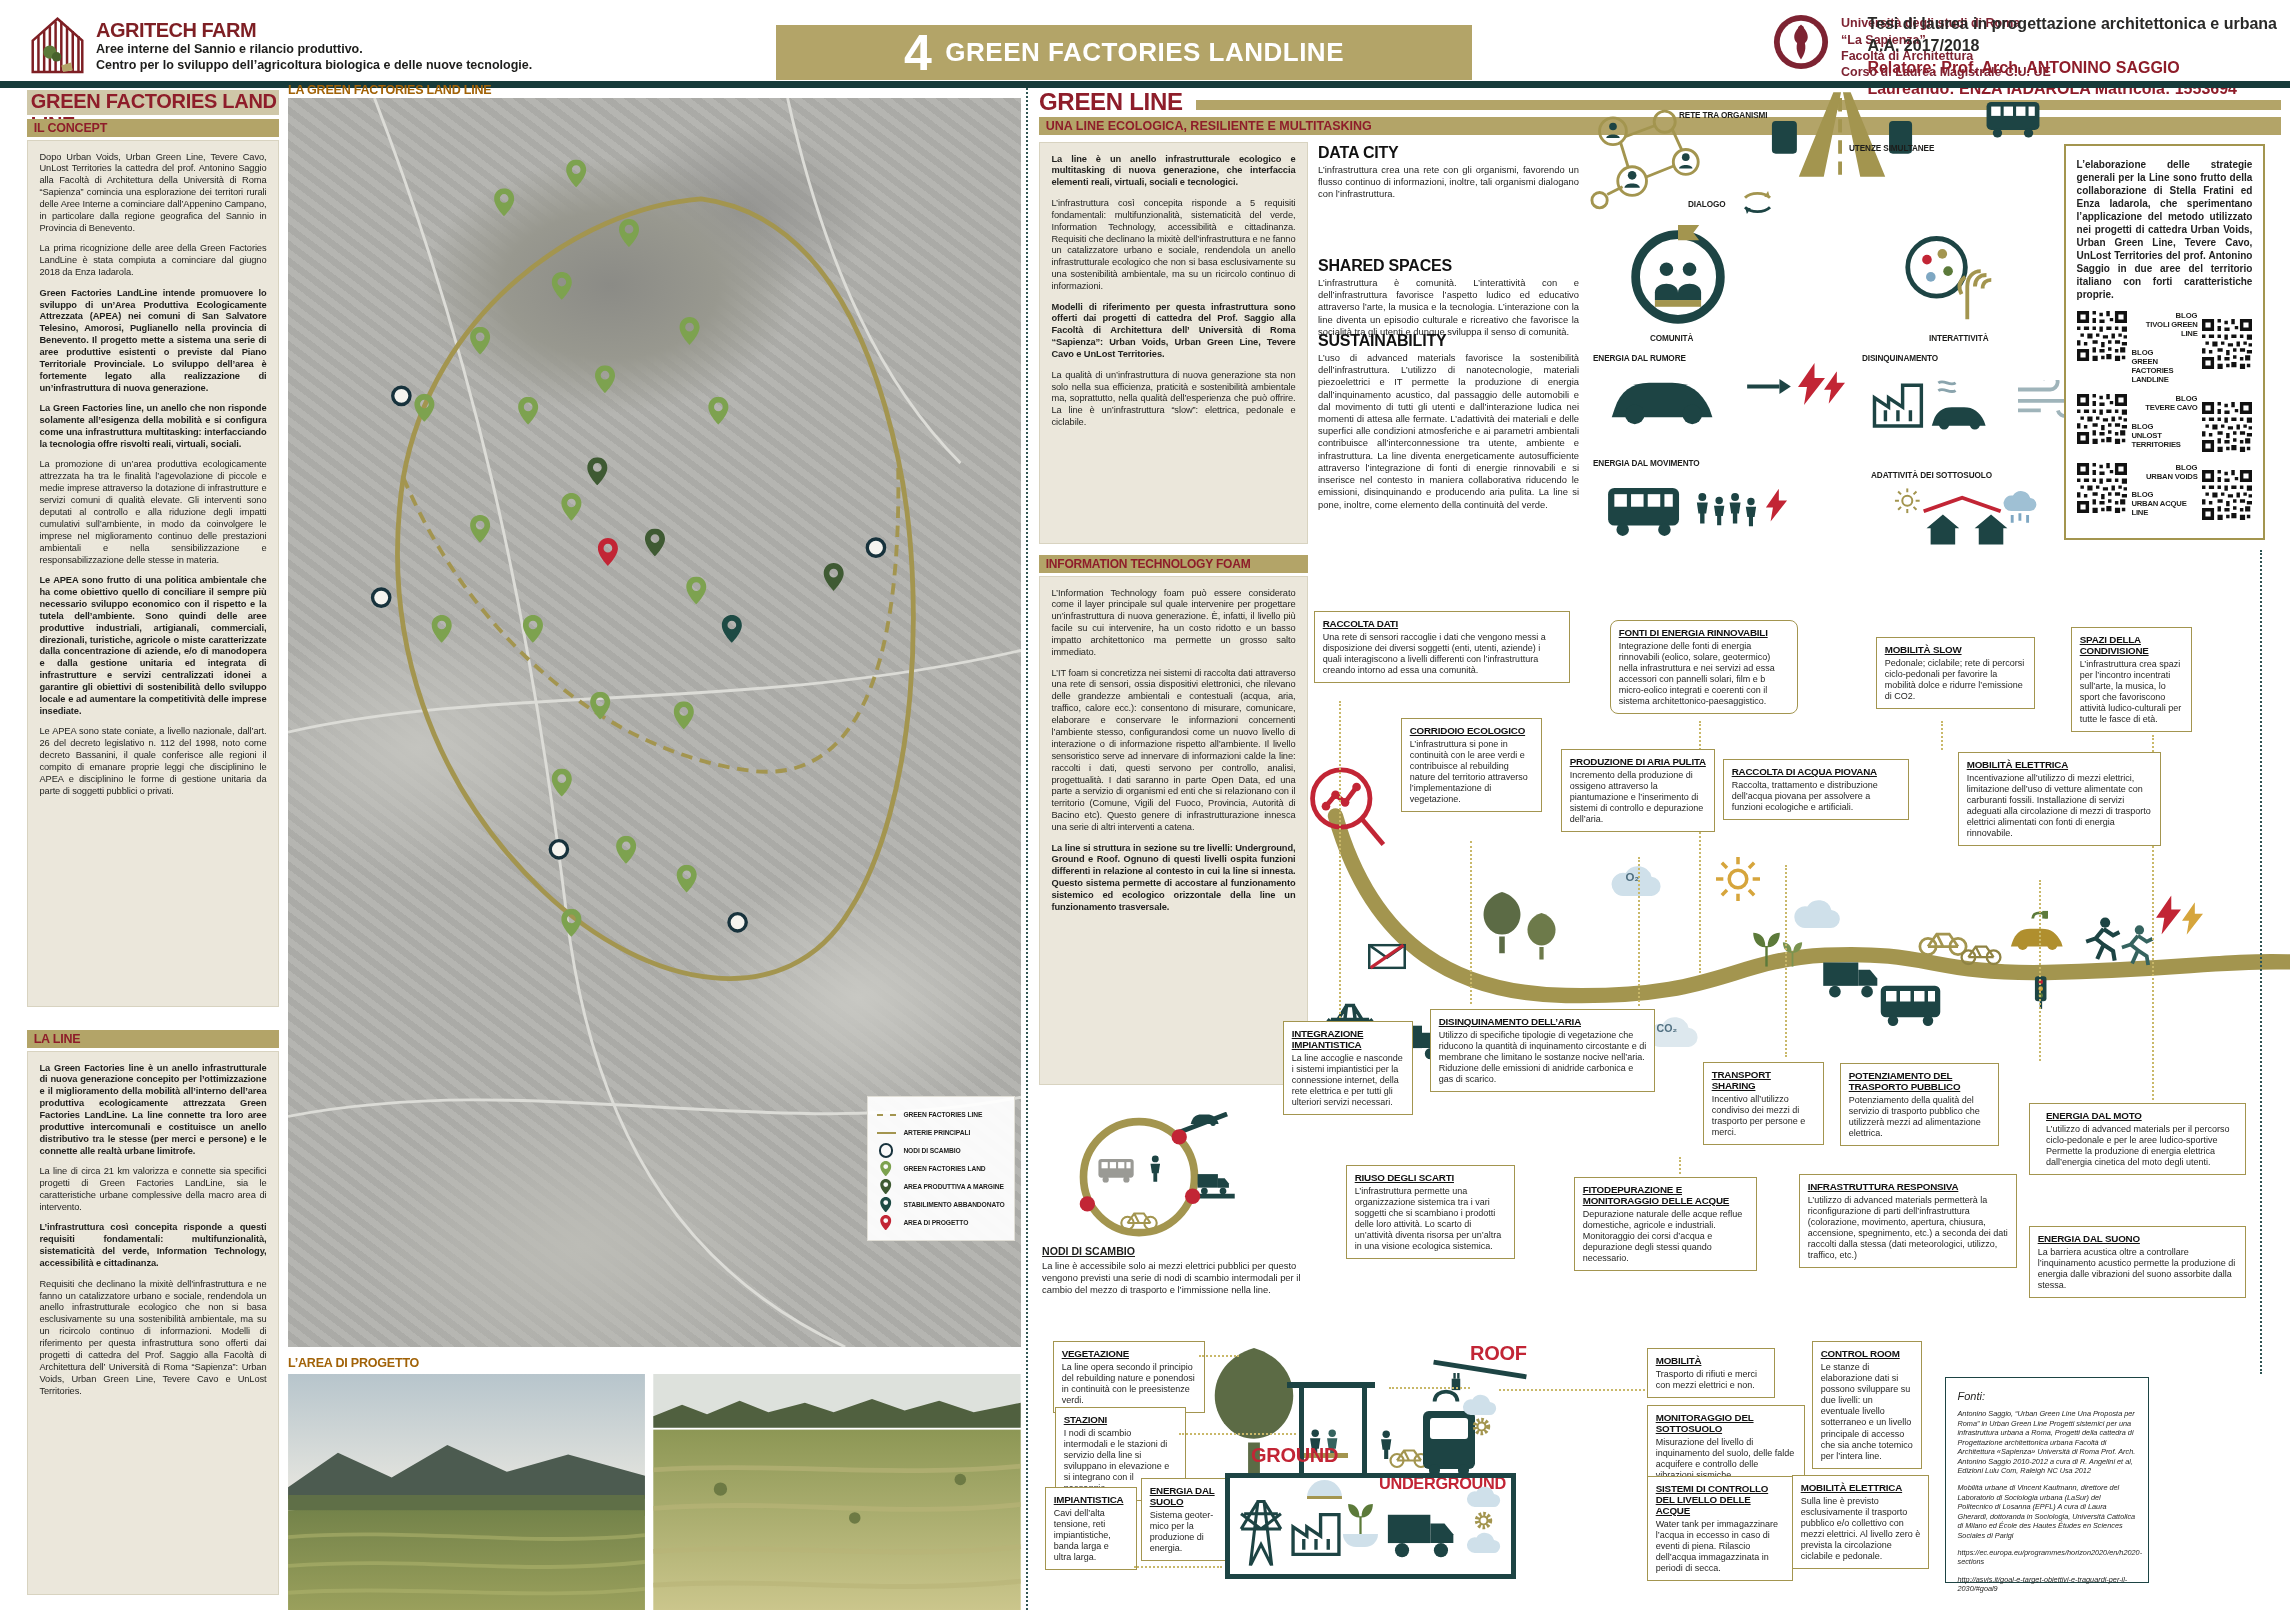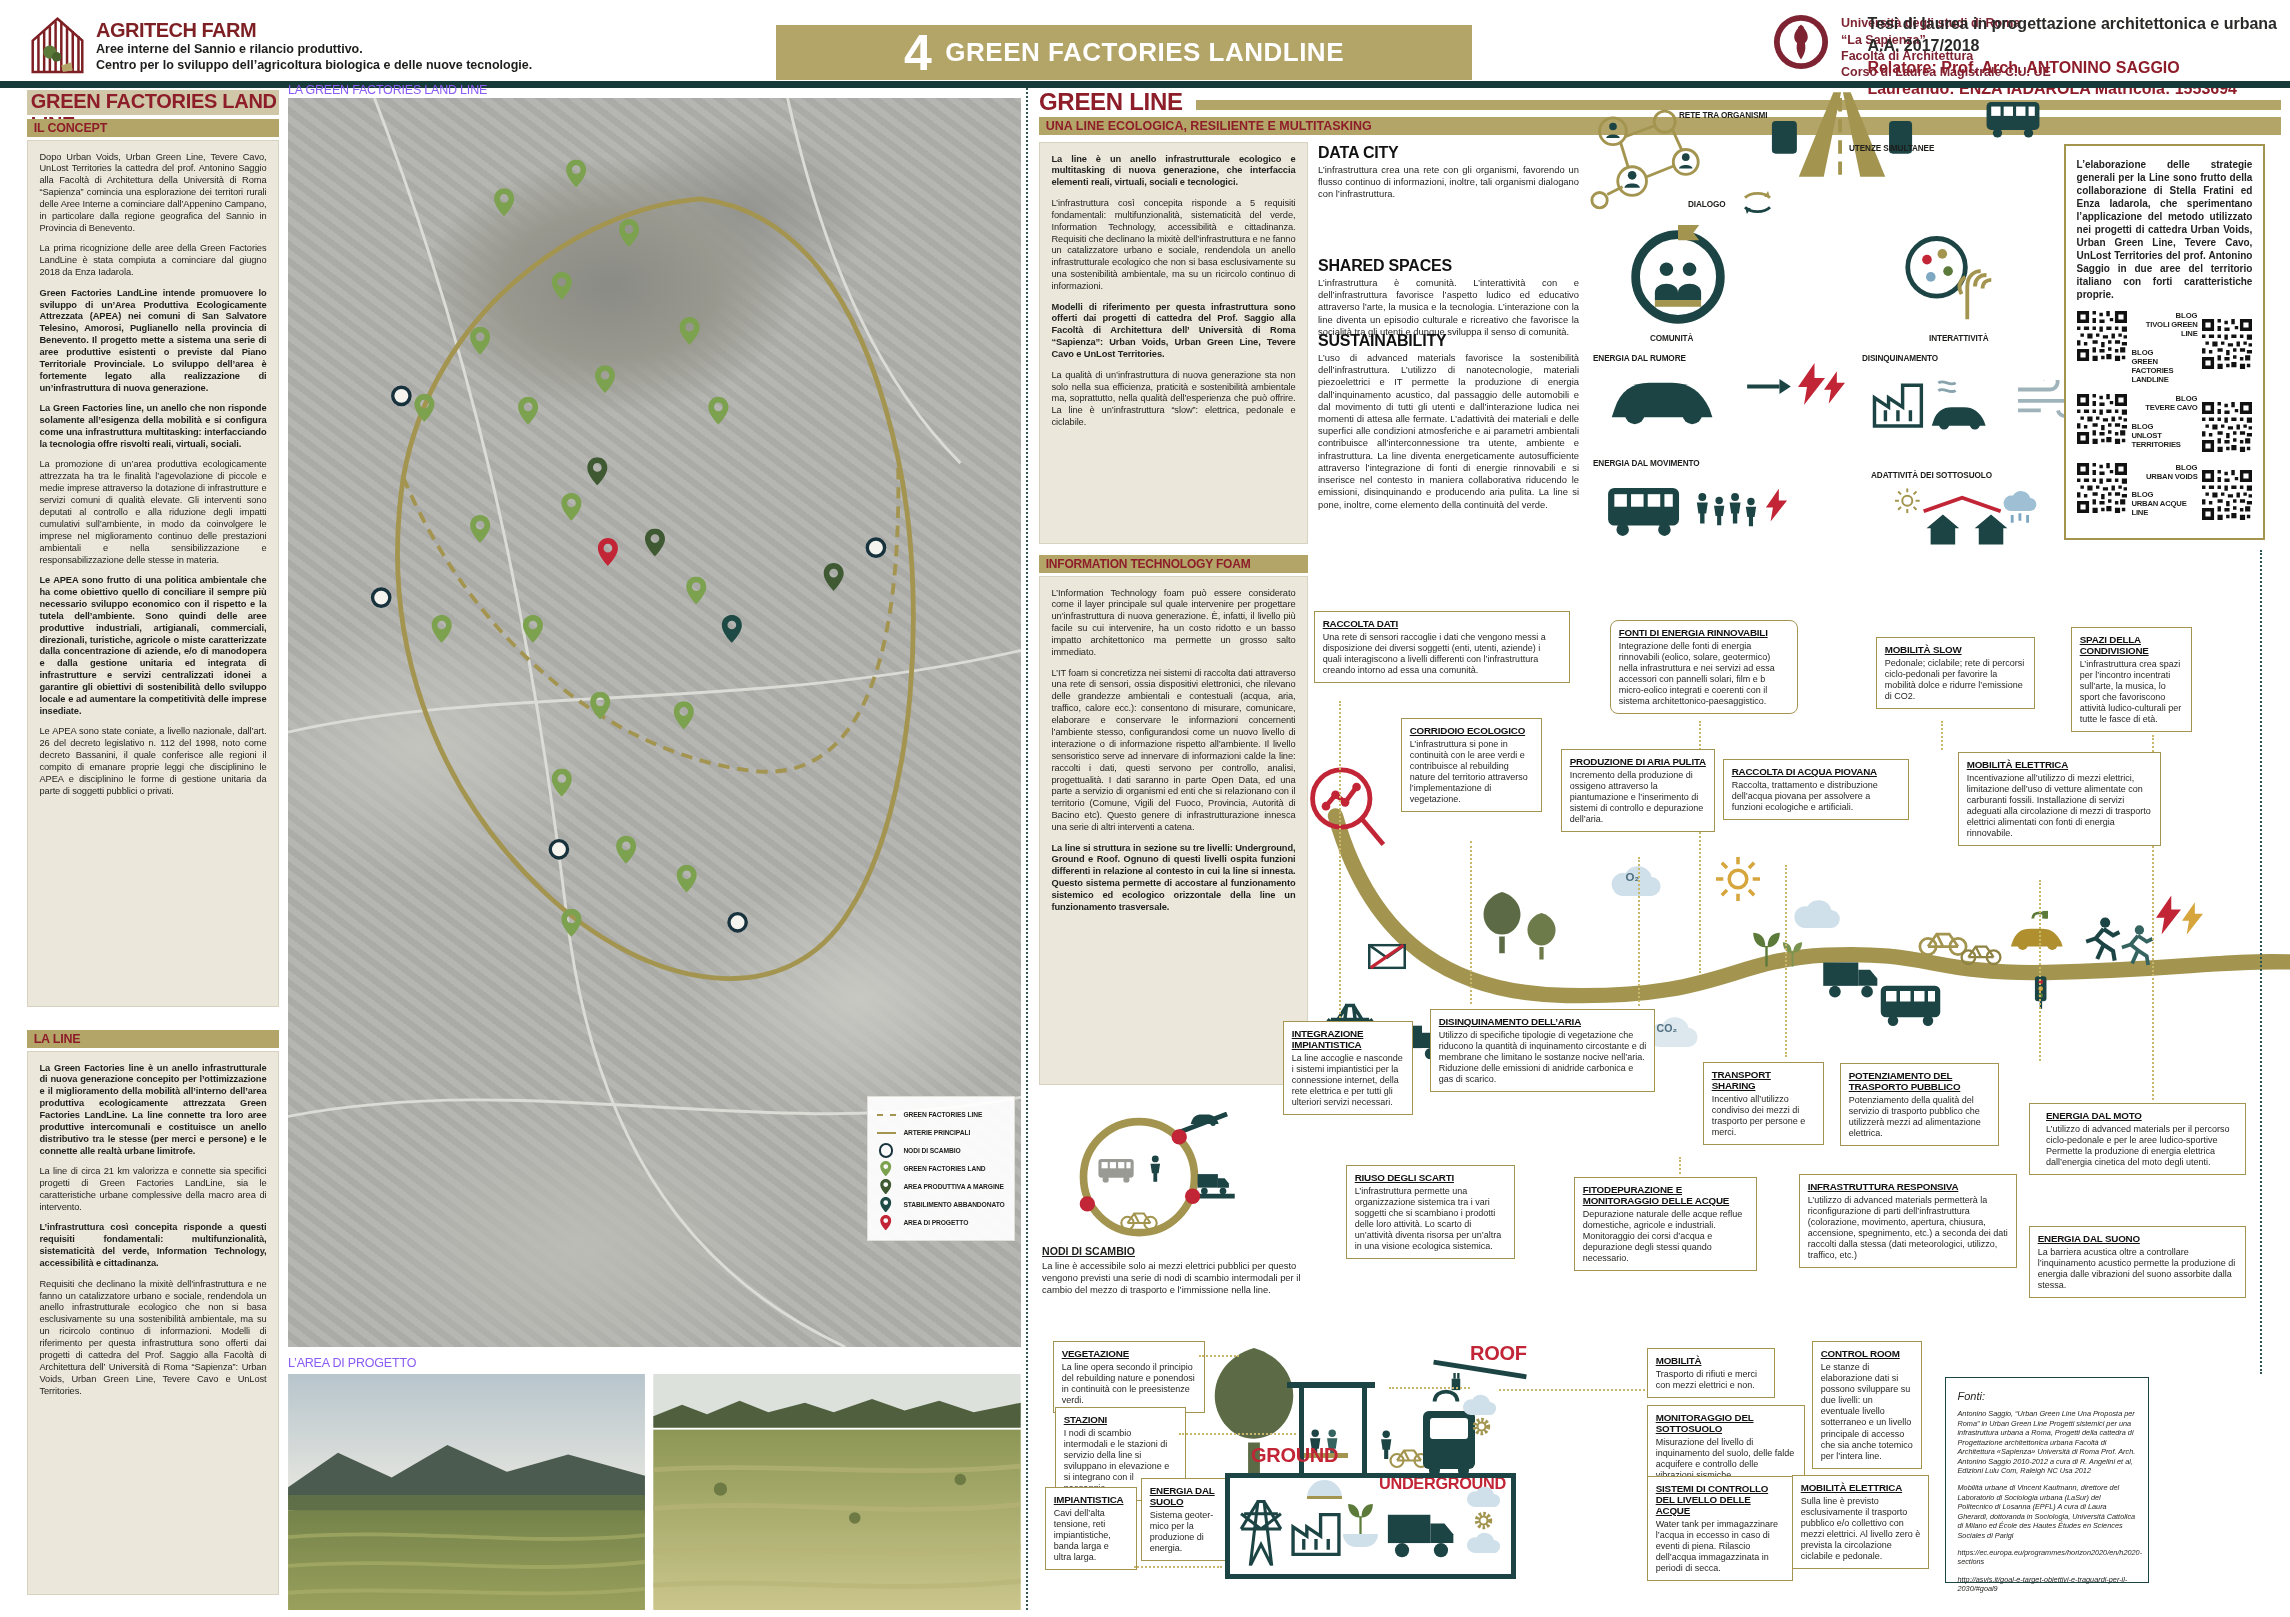--- a/index.html
+++ b/index.html
@@ -16,21 +16,21 @@
   .banner .t{font-size:26px;font-weight:bold;color:#fff;letter-spacing:0.5px;}
   .uni-txt{font-size:12.5px;font-weight:bold;color:#7d2332;line-height:1.3;}
   .thesis{font-size:16px;font-weight:bold;color:#2a2a28;text-align:left;line-height:1.35;}
   
   .ltitle{font-size:20px;font-weight:bold;color:#8e1d2a;letter-spacing:-0.3px;}
   .bar{background:#b3a468;color:#8e1d2a;font-weight:bold;font-size:12.5px;line-height:18px;padding-left:6.7px;letter-spacing:-0.2px;}
   .tbox{background:#ebe7db;border:1px solid #d8d3c0;padding:10.6px 11.5px;text-align:justify;overflow:hidden;}
   .tbox p{margin:0 0 8.6px 0;font-size:9.3px;line-height:1.28;letter-spacing:-0.1px;}
   .tbox p.b{font-weight:bold;}
   
-  .map-title{font-size:12.5px;font-weight:normal;color:#8b5cf6;letter-spacing:-0.2px;}
+  .map-title{font-size:12.5px;font-weight:bold;color:#a16207;letter-spacing:-0.2px;}
   .map{position:absolute;left:288px;top:98px;width:733px;height:1249px;background-color:#b2b2ae;
     background-image:
       radial-gradient(ellipse 269px 183px at 44% 15%, #8b8b86 0%, #98988f 40%, rgba(0,0,0,0) 70%),
       radial-gradient(ellipse 192px 125px at 62% 9%, #939390 0%, rgba(0,0,0,0) 70%),
       radial-gradient(ellipse 307px 211px at 18% 52%, #c4c4bf 0%, rgba(0,0,0,0) 62%),
       radial-gradient(ellipse 288px 211px at 78% 72%, #c8c8c3 0%, rgba(0,0,0,0) 60%),
       radial-gradient(ellipse 346px 231px at 40% 92%, #bcbcb6 0%, rgba(0,0,0,0) 65%),
       repeating-linear-gradient(37deg, rgba(255,255,255,.045) 0 6.7px, rgba(0,0,0,.045) 6.7px 13.4px);}
   .legend{position:absolute;left:579px;top:998px;width:131px;background:rgba(255,255,255,.93);
           padding:8.6px 7.7px;border:1px solid #e2e0d8;}

